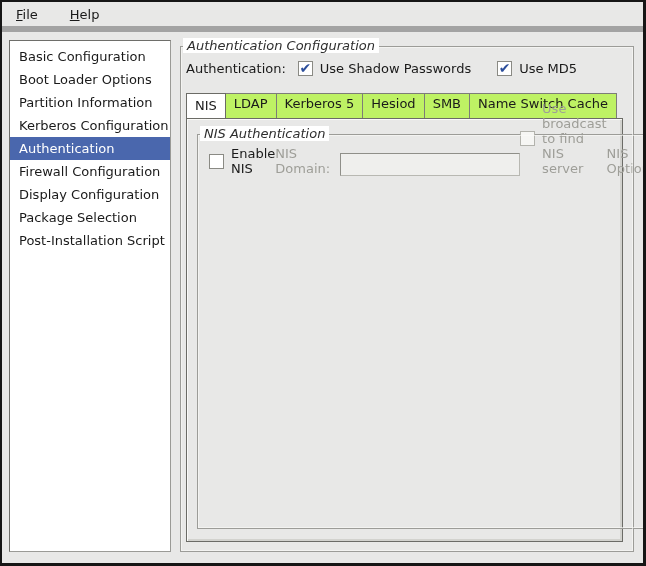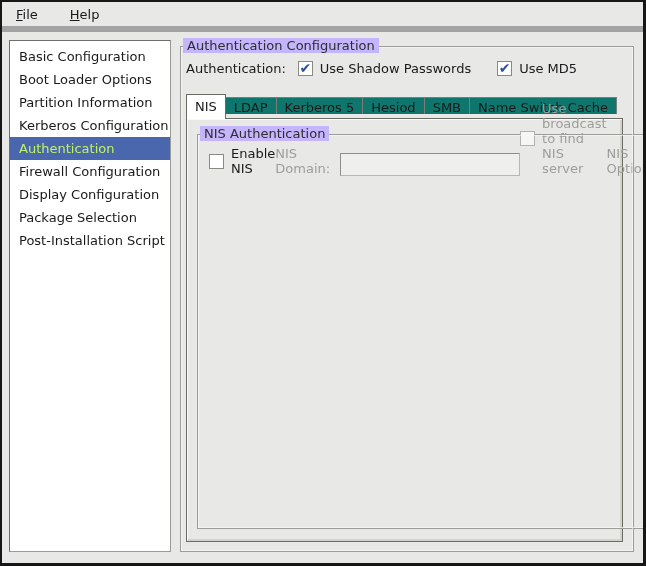--- a/index.html
+++ b/index.html
@@ -17,50 +17,50 @@
   .menu-item::first-letter { text-decoration:underline; }
 
   
   .main { flex:1; display:flex; padding:8px 9px 11px 7px; gap:9px; min-height:0; }
 
   
   .sidebar { width:162px; flex:0 0 162px; background:#ffffff;
     border:1px solid #9a9a96; border-top-color:#6e6e6a; border-left-color:#6e6e6a;
     padding:4px 0; overflow:hidden; }
   .sidebar-item { height:23px; line-height:23px; padding:0 9px; white-space:nowrap; }
-  .sidebar-item.selected { background:#4a67ad; color:#bef264; }
+  .sidebar-item.selected { background:#4a67ad; color:#ffffff; }
 
   
   .frame { position:relative; border:1px solid #9c9c98; }
   .frame::after { content:""; position:absolute; inset:0; pointer-events:none;
     box-shadow:inset -1px -1px 0 #fbfbf9, inset 1px 1px 0 #fbfbf9; opacity:.6; }
   .frame-label { position:absolute; top:-9px; left:2px; padding:0 4px;
-    background:#c4b5fd; color:#2e2e2e; z-index:3; white-space:nowrap; }
+    background:#ffffff; color:#2e2e2e; z-index:3; white-space:nowrap;font-style:italic; }
 
   .content-frame { flex:1; margin-top:6px; padding:14px 10px 9px 5px;
     display:flex; flex-direction:column; min-width:0; }
 
   .auth-row { display:flex; align-items:flex-start; gap:12px; height:22px; flex:0 0 22px; }
   .cb-wrap { display:flex; align-items:center; gap:7px; }
   .cb-gap { margin-left:14px; }
 
   
   .cb { width:15px; height:15px; background:#ffffff; border:1px solid #8a8a84;
     display:inline-flex; align-items:center; justify-content:center; flex:0 0 15px; }
   .cb .mark { display:none; color:#2c4e9b; font-size:14px; line-height:12px;
     font-weight:bold; margin-top:-2px; }
   .cb.checked .mark { display:block; }
   .cb.disabled { border-color:#b3b3ad; background:#f6f6f4; }
   .dim { color:#9e9e98; }
 
   
   .notebook { flex:1; margin-top:10px; display:flex; flex-direction:column; min-height:0; }
-  .tabs { display:flex; align-items:center; height:25px; flex:0 0 25px; }
-  .tab { background:#0f766e; border:1px solid #7d7d78; border-bottom:none;
-    padding:2px 8px 3px; margin-right:-1px; height:17px; white-space:nowrap; }
+  .tabs { display:flex; align-items:flex-start; height:25px; flex:0 0 25px; }
+  .tab { background:#bef264; border:1px solid #7d7d78; border-bottom:none;
+    padding:2px 8px 3px; margin-right:-1px; height:27px; white-space:nowrap; }
   .tab.active { background:#ffffff; height:25px; padding-top:4px;
     position:relative; z-index:2; margin-bottom:-1px; border-color:#6b6b66; }
 
   .page { flex:1; border:1px solid #6b6b66; background:#e8e8e7;
     box-shadow:inset 1px 1px 0 #fafaf8, inset -2px -2px 0 #d2d2ce; padding:15px 10px 12px; display:flex; min-height:0; }
 
   .nis-frame { flex:1; padding:18px 11px 10px; display:flex; flex-direction:row; }
 
   .form-row { display:flex; align-items:flex-end; gap:10px; margin-bottom:15px; height:23px; }
   .text-input { flex:1; height:23px; background:#efefed; color:#333;

